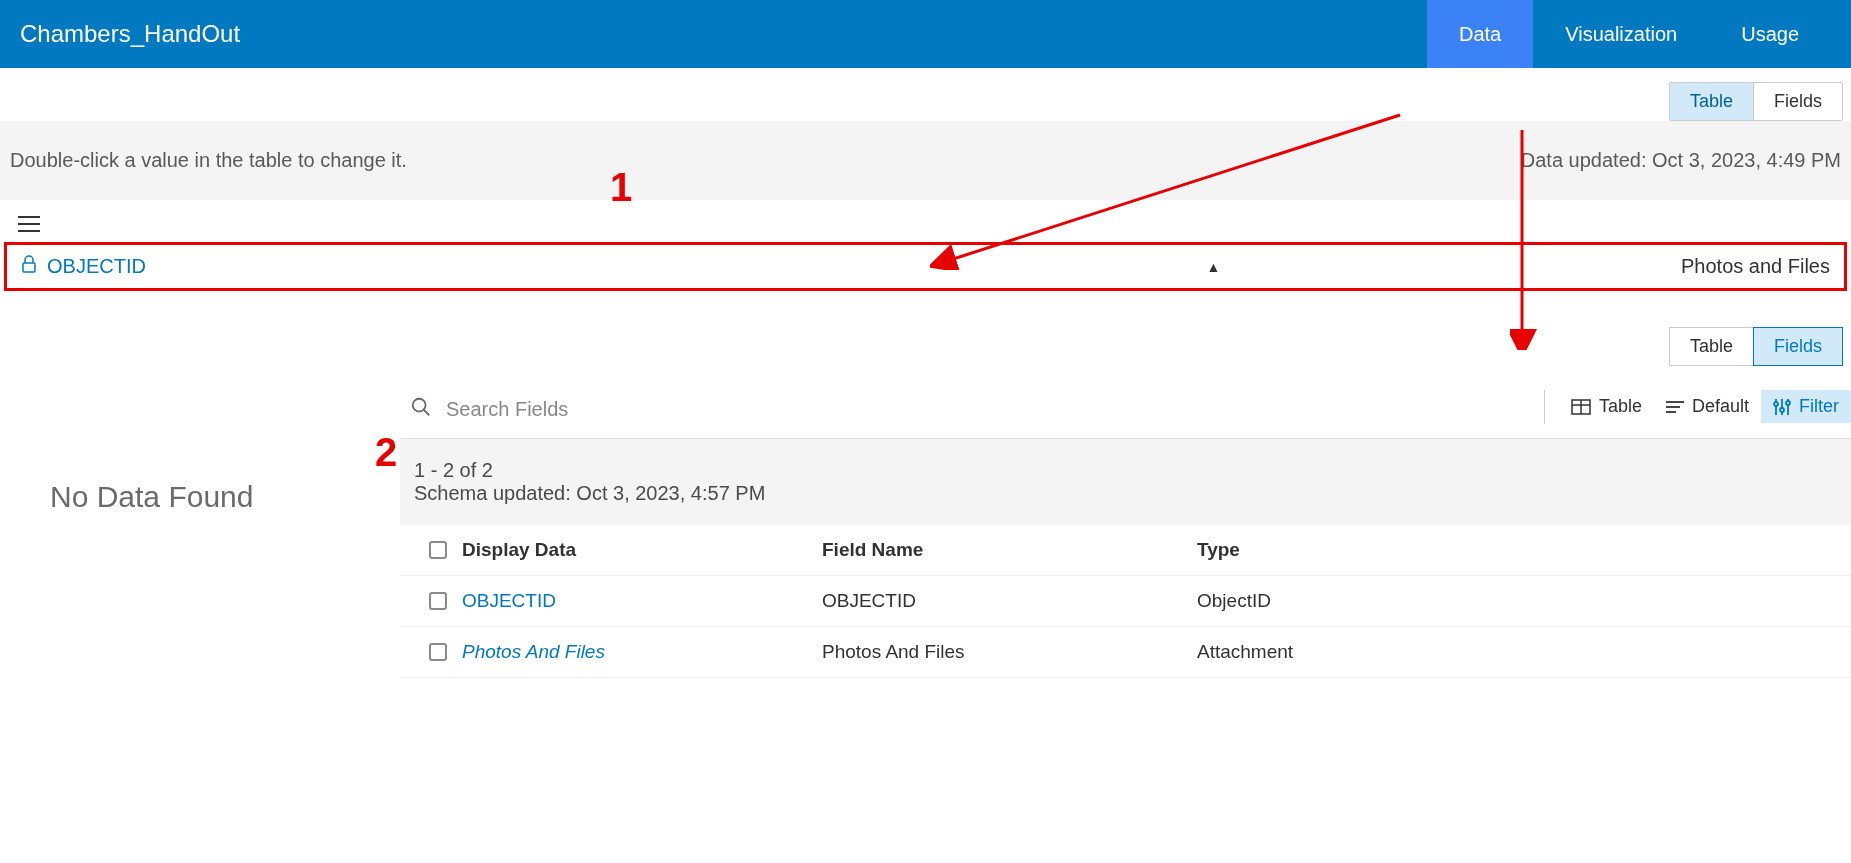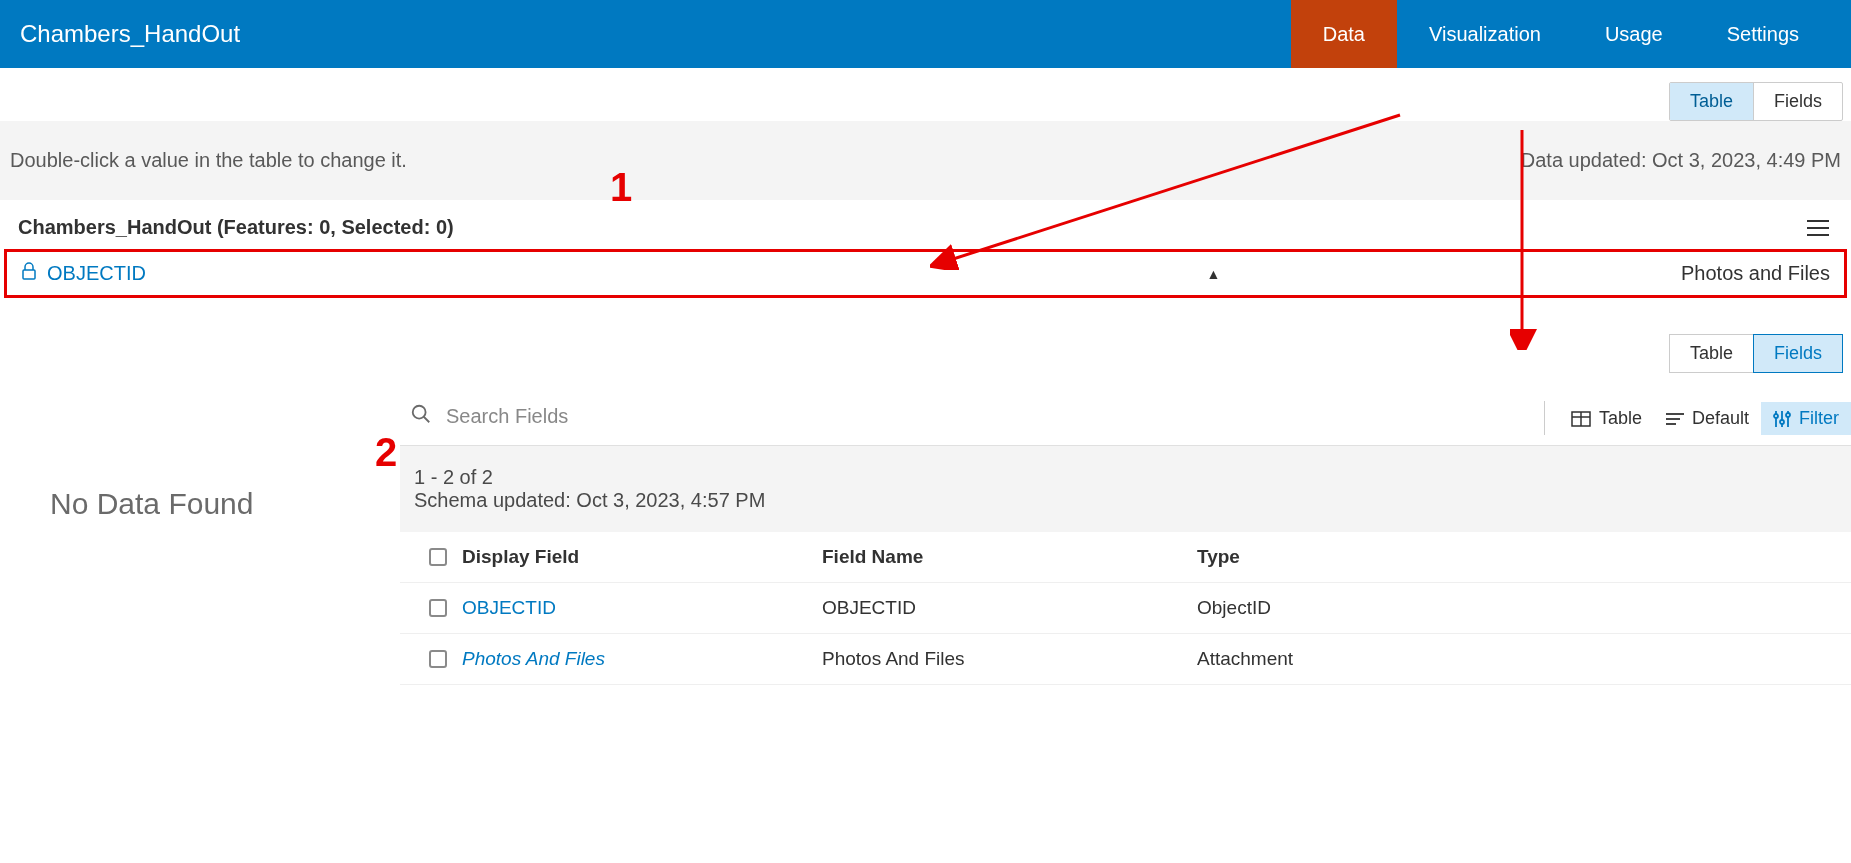--- a/index.html
+++ b/index.html
@@ -2,21 +2,21 @@
 <html><head>
 <meta charset="utf-8">
 <style>
   * { box-sizing: border-box; margin: 0; padding: 0; }
   body { font-family: "Avenir Next", "Segoe UI", Arial, sans-serif; color: #323232; width: 1851px; }
   
   .header { background: #0079c1; height: 68px; display: flex; align-items: center; justify-content: space-between; padding: 0 20px; }
   .header-title { color: #fff; font-size: 24px; font-weight: 400; }
   .tabs { display: flex; height: 100%; }
   .tab { color: #fff; font-size: 20px; padding: 0 32px; display: flex; align-items: center; cursor: pointer; }
-  .tab.active { background: #c2410c; margin-left: 39px; }
+  .tab.active { background: #3b82f6; margin-left: 39px; }
   
   .subtabs-row { display: flex; justify-content: flex-end; padding: 14px 8px 0 0; background: #fff; }
   .subtabs-group { display: flex; border: 1px solid #ccc; border-radius: 2px; overflow: hidden; }
   .subtab { padding: 8px 20px; font-size: 18px; cursor: pointer; border-right: 1px solid #ccc; }
   .subtab:last-child { border-right: none; }
   .subtab.active { background: #d1e9f9; color: #005e95; }
   
   .gray-band { background: #f4f4f4; padding: 28px 10px; display: flex; justify-content: space-between; align-items: center; font-size: 20px; color: #595959; }
   
   .layer-row { background: #fff; padding: 16px 18px 6px 18px; display: flex; justify-content: space-between; align-items: center; }
@@ -34,21 +34,21 @@
   .subtabs-row2 { display: flex; justify-content: flex-end; padding: 28px 8px 0 0; background: #fff; }
   .subtab2 { padding: 8px 20px; font-size: 18px; cursor: pointer; border: 1px solid #ccc; }
   .subtab2:first-child { border-right: none; }
   .subtab2.active { background: #d1e9f9; color: #0079c1; border-color: #0079c1; }
   
   .section2 { display: flex; margin-top: 14px; }
   .left-pane { width: 400px; padding-left: 50px; padding-top: 100px; }
   .no-data { font-size: 30px; color: #6a6a6a; }
   .right-pane { flex: 1; }
   
-  .toolbar { display: flex; align-items: flex-end; border-bottom: 1px solid #e0e0e0; padding: 10px 0; }
+  .toolbar { display: flex; align-items: flex-start; border-bottom: 1px solid #e0e0e0; padding: 10px 0; }
   .search-wrap { flex: 1; display: flex; align-items: center; padding: 6px 10px; }
   .search-icon-svg { color: #6a6a6a; margin-right: 14px; }
   .search-input { border: none; font-size: 20px; outline: none; width: 100%; color: #6a6a6a; }
   .search-input::placeholder { color: #888; }
   .tool-divider { width: 1px; height: 34px; background: #ccc; margin: 0 14px; }
   .tool-btn { display: flex; align-items: center; gap: 8px; font-size: 18px; padding: 6px 12px; cursor: pointer; color: #323232; }
   .tool-btn.active { background: #d1e9f9; color: #0079c1; }
   .tool-icon { display: inline-flex; align-items: center; }
   
   .status-row { background: #f4f4f4; padding: 20px 14px; display: flex; justify-content: space-between; font-size: 20px; color: #4a4a4a; flex-direction: column; }
@@ -71,38 +71,36 @@
 </style>
 </head>
 <body>
 
 <div class="header">
   <div class="header-title">Chambers_HandOut</div>
   <div class="tabs">
     <div class="tab active">Data</div>
     <div class="tab">Visualization</div>
     <div class="tab">Usage</div>
-    <div class="tab">Settings</div>
   </div>
 </div>
 
 <div class="subtabs-row">
   <div class="subtabs-group">
     <div class="subtab active">Table</div>
     <div class="subtab">Fields</div>
   </div>
 </div>
 
 <div class="gray-band">
   <span>Double-click a value in the table to change it.</span>
   <span>Data updated: Oct 3, 2023, 4:49 PM</span>
 </div>
 
 <div class="layer-row">
-  <span class="layer-name">Chambers_HandOut (Features: 0, Selected: 0)</span>
   <div class="hamburger">
       <span></span>
       <span></span>
       <span></span>
     </div>
 </div>
 
 <div class="col-header-box">
   <div class="col-header-inner">
     <span class="lock-icon">
@@ -179,21 +177,21 @@
     <div class="status-row">
       <span>1 - 2 of 2</span>
       <span>Schema updated: Oct 3, 2023, 4:57 PM</span>
     </div>
 
     <div class="fields-table">
       <div class="ft-row ft-header">
         <div class="cb-cell">
             <div class="cb"></div>
           </div>
-        <div class="dname">Display Field</div>
+        <div class="dname">Display Data</div>
         <div class="fname">Field Name</div>
         <div class="ftype">Type</div>
       </div>
       <div class="ft-row">
         <div class="cb-cell">
             <div class="cb"></div>
           </div>
         <div class="dname link-blue">OBJECTID</div>
         <div class="fname">OBJECTID</div>
         <div class="ftype">ObjectID</div>

